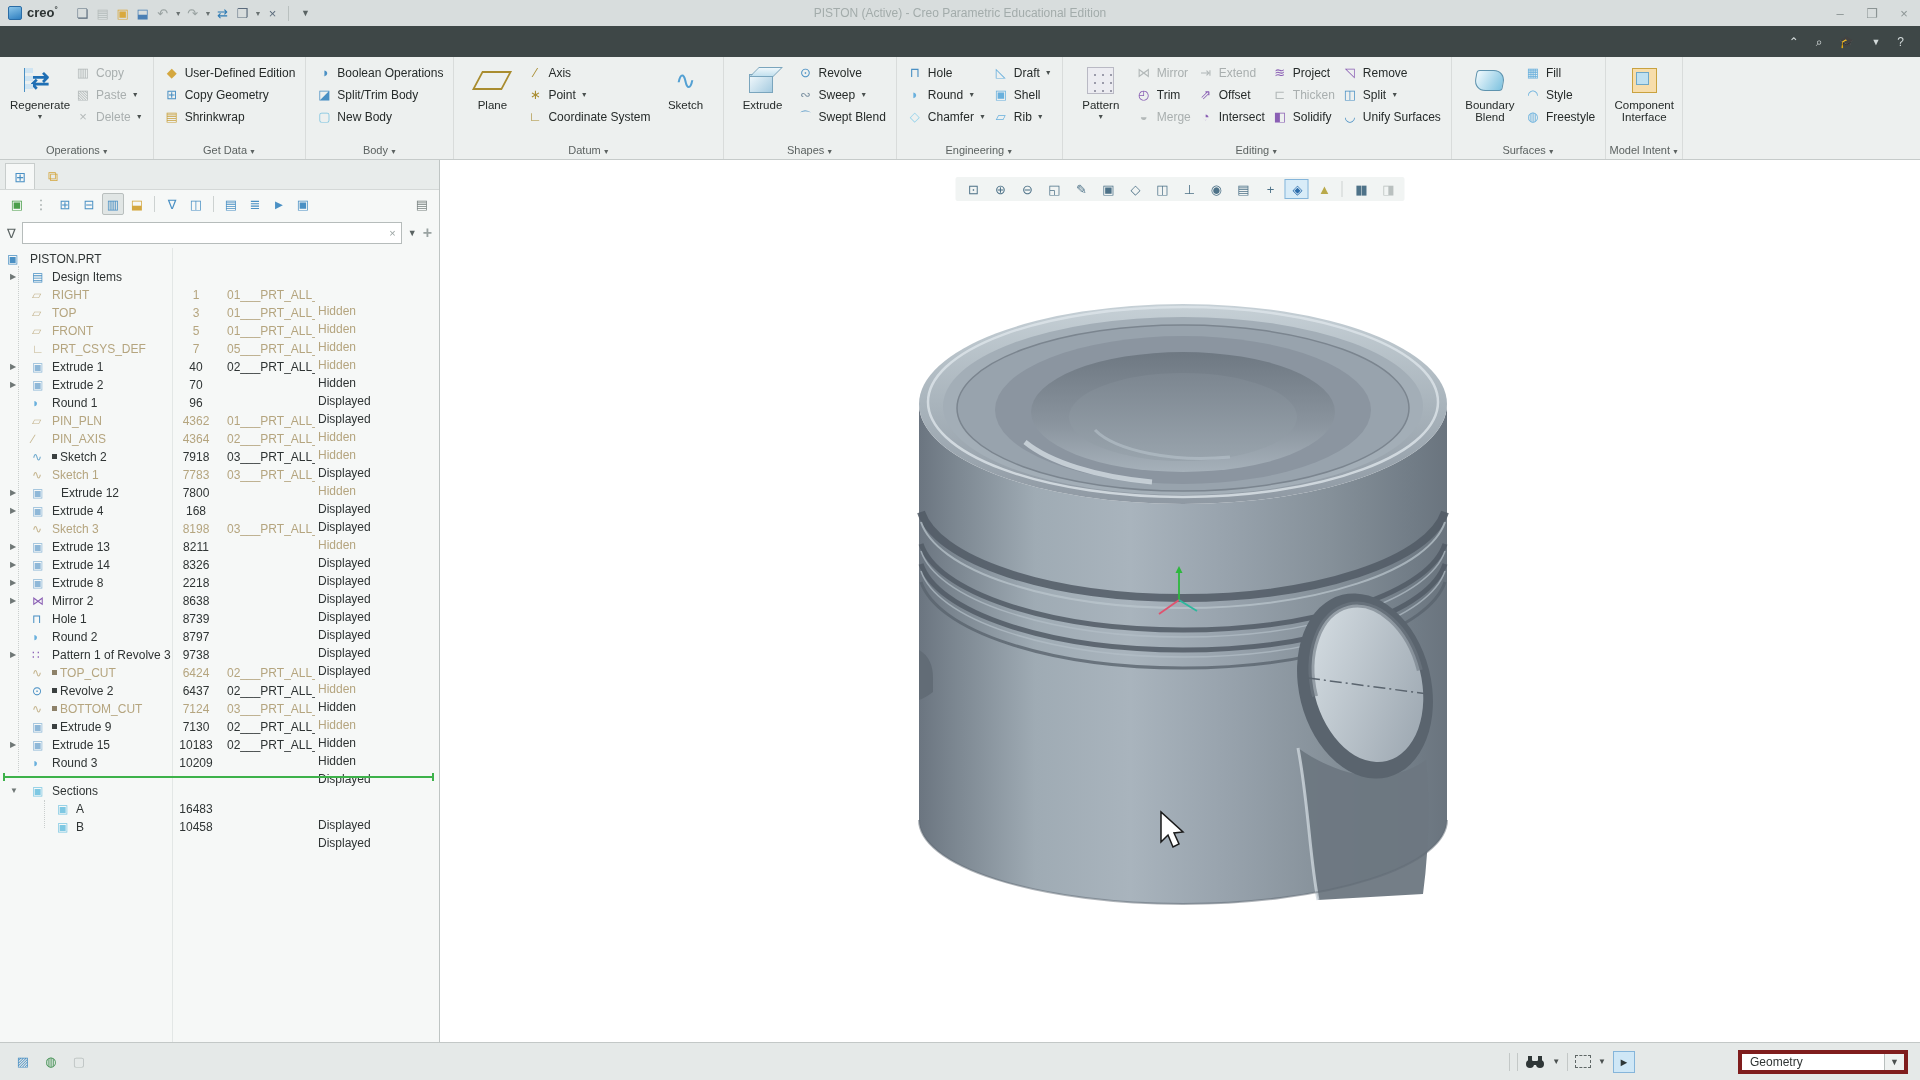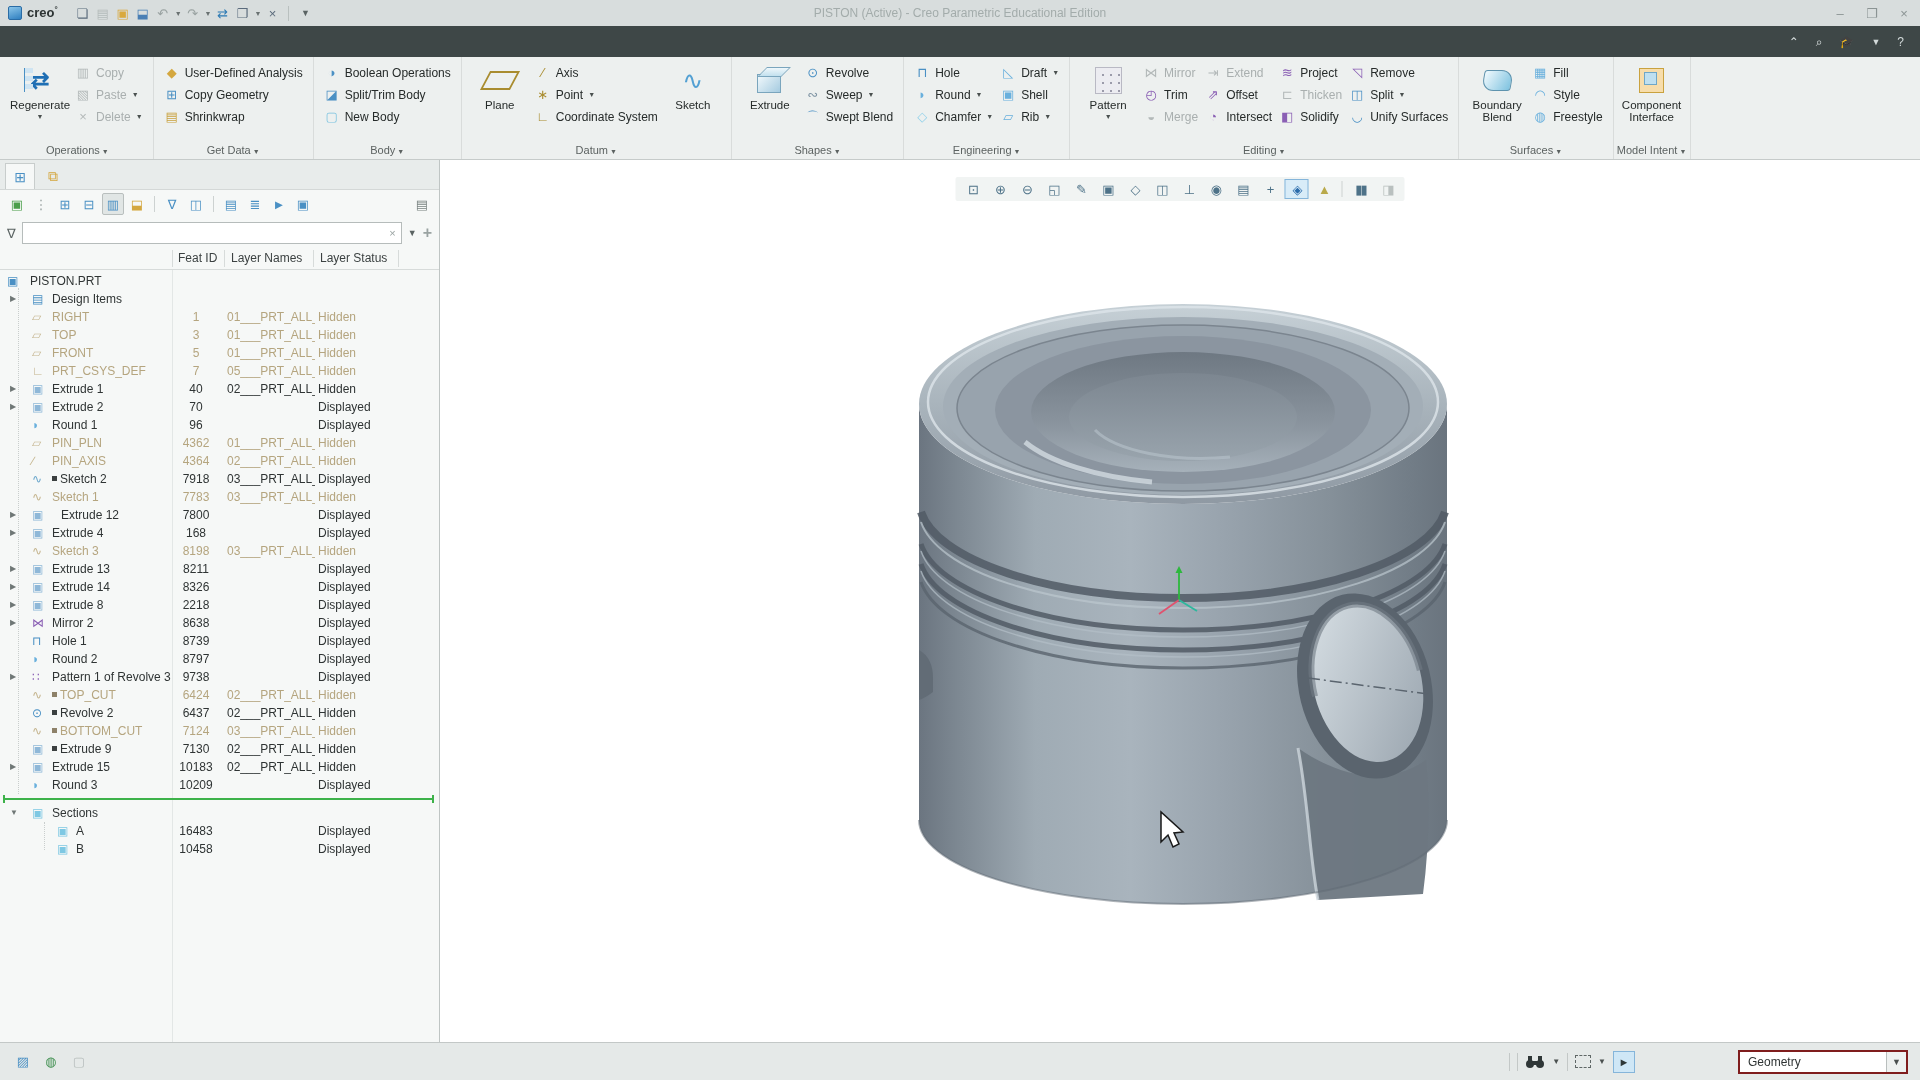--- a/index.html
+++ b/index.html
@@ -85,21 +85,21 @@
   .tree-scroll{flex:1;position:relative;font-size:12px;color:#2f3434;overflow:hidden;padding-top:2px;}
   .grid-line{position:absolute;left:172px;top:0;bottom:0;width:1px;background:#e3e7e6;}
   .guide-v{position:absolute;width:1px;border-left:1px dotted #c9cecd;}
   .trow{height:18px;position:relative;}
   .t-arrow{position:absolute;left:10px;top:5px;font-size:8px;color:#6f7776;line-height:1;}
   .t-icon{position:absolute;top:2px;font-size:12px;line-height:14px;}
   .t-prefix{position:absolute;width:5px;height:5px;background:#3b4040;top:6px;}
   .t-name{position:absolute;top:2px;white-space:nowrap;}
   .t-id{position:absolute;left:170px;width:52px;text-align:center;top:2px;}
   .t-layer{position:absolute;left:227px;width:88px;top:2px;overflow:hidden;white-space:nowrap;}
-  .t-status{position:absolute;left:318px;top:2px;}
+  .t-status{position:absolute;left:318px;top:18px;}
   .trow.dim{color:#b5a57f;}
   .trow.dim .t-icon{color:#c4b48d !important;}
   .trow.dim .t-prefix{background:#8d8169;}
   .insert-line{height:10px;position:relative;}
   .insert-line .bar{position:absolute;left:4px;right:6px;top:4px;height:2px;background:#3db24a;}
   .insert-line .tick{position:absolute;width:2px;height:8px;top:1px;background:#3db24a;}
 
   .viewport{flex:1;position:relative;background:#fff;overflow:hidden;}
   .gfx-toolbar{position:absolute;top:17px;left:50%;transform:translateX(-50%);display:flex;align-items:center;gap:3px;
     background:#f1f4f3;padding:2px 5px;border-radius:2px;}
@@ -110,21 +110,21 @@
   .gfx-canvas{position:absolute;left:0;top:0;}
 
   
   .statusbar{height:38px;background:#e5e9e8;border-top:1px solid #c3c8c7;display:flex;align-items:center;padding:0 12px;gap:6px;}
   .sb-icon{width:22px;height:22px;display:flex;align-items:center;justify-content:center;font-size:13px;}
   .sb-right{margin-left:auto;display:flex;align-items:center;gap:7px;}
   .sb-sep{width:1px;height:18px;background:#c3c8c7;}
   .sb-caret{font-size:8px;color:#4a504f;}
   .dash-box{width:16px;height:13px;border:1px dashed #5f6766;}
   .select-active{width:22px;height:22px;background:#cfe7f6;border:1px solid #85b5da;display:flex;align-items:center;justify-content:center;font-size:11px;color:#2f3737;}
-  .combo{width:170px;height:24px;background:#fff;border:2px solid #7f1d1d;display:flex;align-items:center;margin-left:96px;}
+  .combo{width:170px;height:24px;background:#fff;border:4px solid #7f1d1d;display:flex;align-items:center;margin-left:96px;}
   .combo-text{flex:1;padding-left:8px;font-size:12px;color:#2f3434;}
   .combo-btn{width:20px;height:100%;border-left:1px solid #b9bfbe;display:flex;align-items:center;justify-content:center;font-size:9px;color:#4a504f;background:#eef1f0;}
 </style>
 </head>
 <body>
 
 <div class="titlebar">
   <div class="logo">
     <span class="logo-cube"></span>
     <span class="logo-text"><span>creo</span><span class="logo-sup">°</span></span>
@@ -185,21 +185,21 @@
           <span>Delete</span>
           <span class="sm-arrow">▼</span>
         </button>
       </div>
       <div class="rgroup-label"><span>Operations</span><span class="glarrow">▼</span></div>
     </div>
     <div class="rgroup">
       <div class="btn-col">
         <button class="sm-btn">
           <span class="ic" style="color: rgb(212, 167, 63);">◆</span>
-          <span>User-Defined Analysis</span>
+          <span>User-Defined Edition</span>
         </button>
         <button class="sm-btn">
           <span class="ic" style="color: rgb(74, 144, 196);">⊞</span>
           <span>Copy Geometry</span>
         </button>
         <button class="sm-btn">
           <span class="ic" style="color: rgb(201, 162, 63);">▤</span>
           <span>Shrinkwrap</span>
         </button>
       </div>
@@ -430,29 +430,20 @@
         <button class="pt-btn" style="color: rgb(122, 131, 130);">▤</button>
       </div>
     <div class="filter-row">
       <span class="funnel">∇</span>
       <div class="filter-box">
         <input value="" style="">
         <span class="clear-x">×</span>
       </div>
       <span class="fi-caret">▼</span>
       <span class="plus">+</span>
-    </div>
-    <div class="col-header">
-      <span style="left:178px">Feat ID</span>
-      <span style="left:231px">Layer Names</span>
-      <span style="left:320px">Layer Status</span>
-      <i class="hdr-sep" style="left:172px"></i>
-        <i class="hdr-sep" style="left:224px"></i>
-      <i class="hdr-sep" style="left:313px"></i>
-        <i class="hdr-sep" style="left:398px"></i>
     </div>
     <div class="tree-scroll" id="tree-rows">
       <div class="grid-line"></div>
       <div class="guide-v" style="left:18px;top:18px;height:506px;"></div>
       <div class="guide-v" style="left:44px;top:552px;height:28px;"></div>
     <div class="trow">
           <span class="t-icon" style="color: rgb(74, 144, 196); left: 7px;">▣</span>
           <span class="t-name" style="left: 30px;">PISTON.PRT</span>
         </div>
         <div class="trow">

